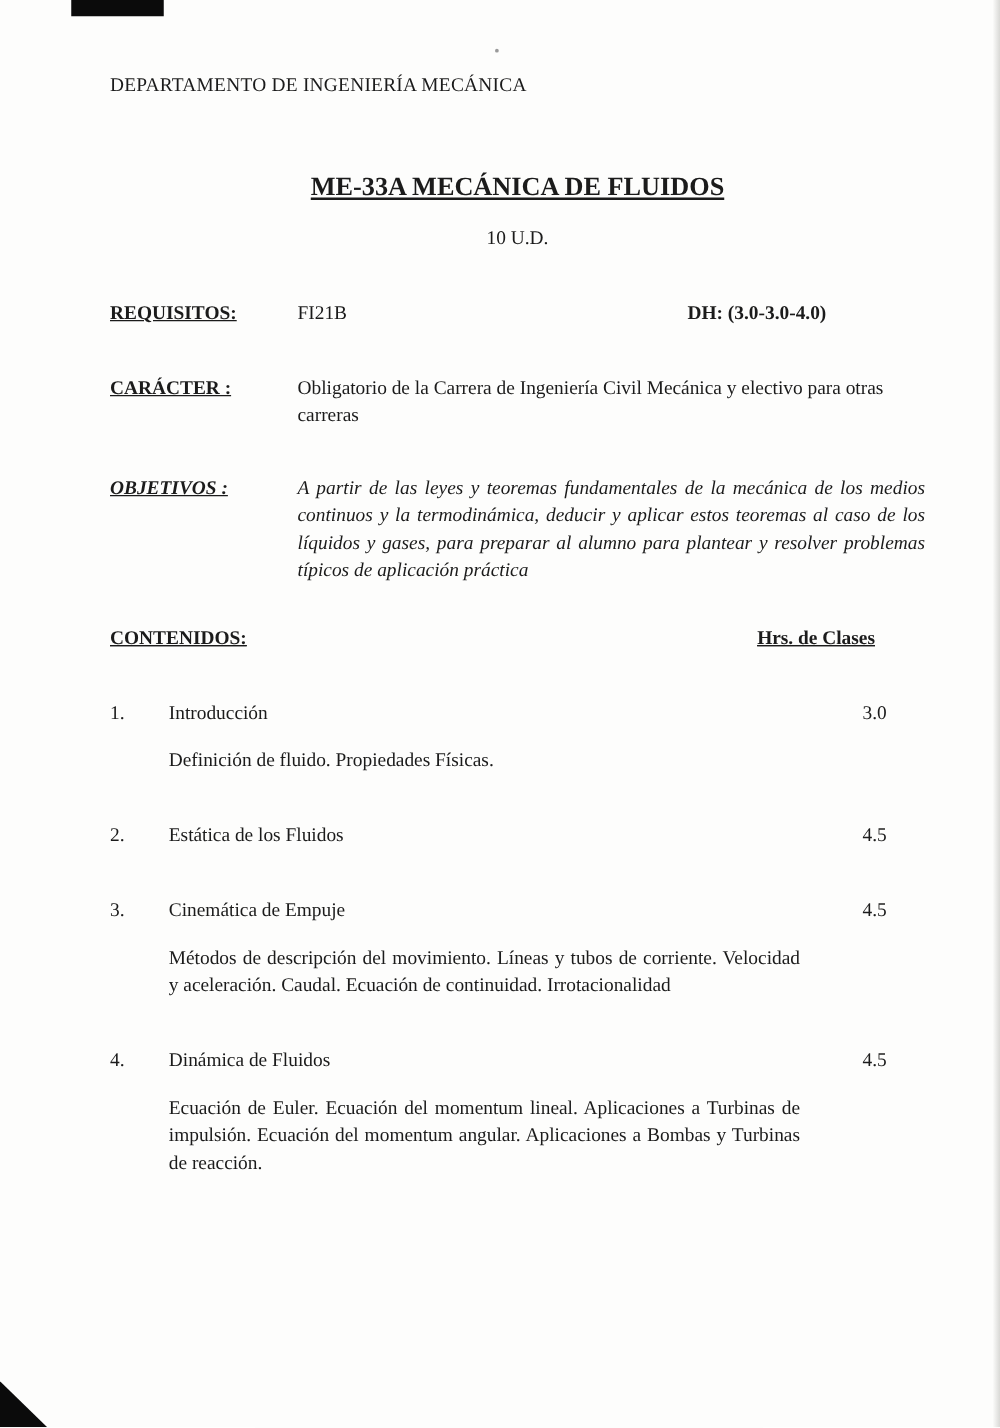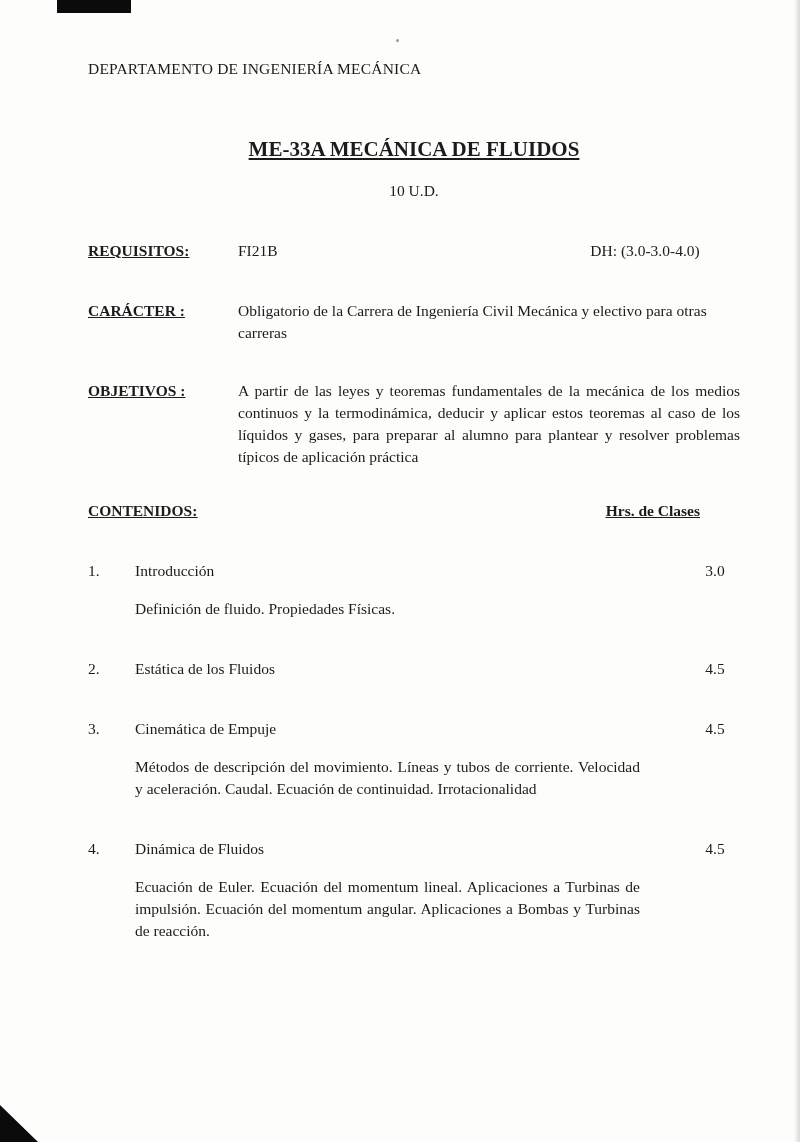--- a/index.html
+++ b/index.html
@@ -24,34 +24,34 @@
 
   .content { position:absolute; left:88px; top:58px; width:652px; }
 
   .department { letter-spacing:0.2px; }
   .title { text-align:center; font-weight:bold; text-decoration:underline; margin-top:58px; font-size:21px; }
   .credits { text-align:center; font-weight:normal; margin-top:20px; }
 
   .field { display:flex; margin-top:38px; }
   .field .label { width:150px; font-weight:bold; text-decoration:underline; flex:none; }
   .field .text { width:512px; }
-  .field .dh { flex:1; text-align:center; font-weight:normal; }
+  .field .dh { flex:1; text-align:left; font-weight:bold; }
   .field .value { width:312px; }
-  .field.objetivos { margin-top:36px; }
+  .field.objetivos { margin-top:36px;font-style:italic; }
   .field.objetivos .text { text-align:justify; }
 
   .contenidos-row { display:flex; justify-content:space-between; margin-top:32px;text-decoration:underline; }
   .contenidos-row .label { font-weight:bold; text-decoration:underline; }
   .contenidos-row .hours-label { font-weight:bold; text-decoration:underline; margin-right:40px; }
 
   .item { margin-top:38px; }
   .item-head { display:flex; }
   .item-head .num { width:47px; flex:none; }
   .item-head .ititle { flex:1; }
-  .item-head .hours { width:50px; flex:none; text-align:center; }
+  .item-head .hours { width:50px; flex:none; text-align:left; }
   .item-desc { margin-left:47px; width:532px; margin-top:16px; text-align:justify; }
   .item:nth-of-type(3) .item-desc, .item:nth-of-type(4) .item-desc { width:505px; }
 </style>
 </head>
 <body>
 
 <div class="page">
   <div class="artifact-top"></div>
   <div class="artifact-bottom"></div>
   <div class="speck"></div>

